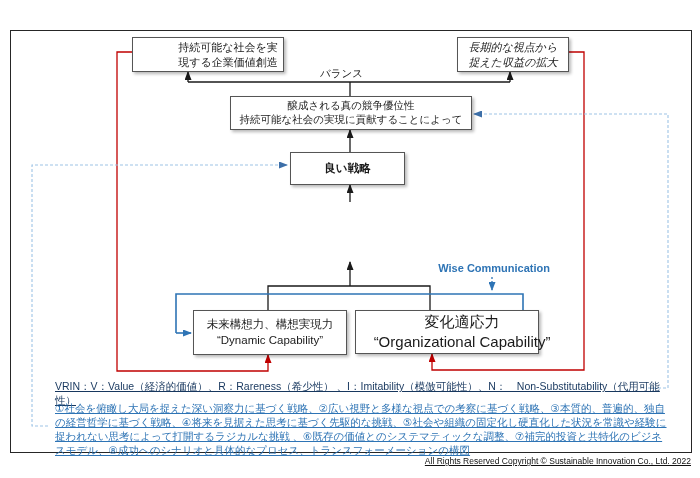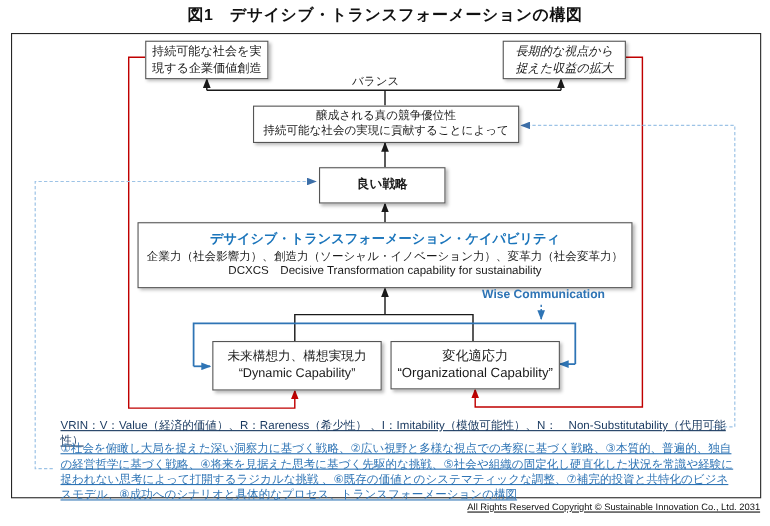--- a/index.html
+++ b/index.html
@@ -8,43 +8,42 @@
   .title{position:absolute;top:4px;left:0;width:700px;text-align:center;
          font-size:14.5px;font-weight:600;color:#111;letter-spacing:.5px;}
   .frame{position:absolute;left:10px;top:30px;width:680px;height:421px;
          border:1px solid #262626;background:#fff;z-index:0;}
   svg.connectors{position:absolute;left:0;top:0;z-index:1;pointer-events:none;}
   .box{position:absolute;background:#fff;border:1.3px solid #555;
        box-shadow:2px 2px 3px rgba(0,0,0,.28);z-index:2;
        display:flex;flex-direction:column;justify-content:center;align-items:center;
        text-align:center;color:#1a1a1a;line-height:1.32;}
   .box span{display:block;white-space:nowrap;}
-  .b-topleft  {left:132px;top:37px;width:110px;height:33px;font-size:11px;}
+  .b-topleft  {left:132px;top:37px;width:110px;height:33px;font-size:11px;padding-left:40px;}
   .b-topright {left:457px;top:37px;width:110px;height:33px;font-size:11px;font-style:italic;}
   .b-advantage{left:230px;top:96px;width:240px;height:32px;font-size:10.5px;}
   .b-strategy {left:290px;top:152px;width:113px;height:31px;font-size:11.5px;font-weight:bold;}
   .b-dcxcs    {left:125px;top:202px;width:448px;height:58px;font-size:10.5px;}
   .b-dcxcs .dcxcs-title{color:#1B75BB;font-weight:bold;font-size:12px;margin-bottom:1px;}
   .b-dynamic  {left:193px;top:310px;width:152px;height:43px;font-size:11.5px;}
-  .b-org      {left:355px;top:310px;width:152px;height:42px;font-size:12px;}
+  .b-org      {left:355px;top:310px;width:152px;height:42px;font-size:15px;padding-left:30px;}
   .lbl{position:absolute;z-index:3;white-space:nowrap;}
   .lbl-balance{left:320px;top:67px;width:60px;text-align:left;font-size:10.5px;color:#1a1a1a;font-family:Liberation Mono, monospace;}
   .lbl-wise{left:425px;top:262px;width:125px;text-align:right;font-size:11px;
             font-weight:bold;color:#2E74B5;}
   .foot{position:absolute;z-index:2;font-size:10.5px;text-decoration:underline;}
   .f-vrin{left:55px;top:380px;width:625px;color:#17375E;}
   .f-num {left:55px;top:401px;width:612px;color:#2E74B5;line-height:14px;}
   .f-copy{left:0;top:456px;width:691px;text-align:right;font-size:8.5px;color:#111;}
 </style>
 </head>
 <body>
 
 <div class="canvas">
 
-  <div class="title">図1　デサイシブ・トランスフォーメーションの構図</div>
 
   <div class="frame"></div>
 
   <svg class="connectors" width="700" height="478" viewBox="0 0 700 478">
     <defs>
       <marker id="ah-black" markerUnits="userSpaceOnUse" markerWidth="9" markerHeight="7" refX="8" refY="3.5" orient="auto">
           <path d="M0,0 L9,3.5 L0,7 Z" fill="#1a1a1a"></path>
         </marker>
       <marker id="ah-red" markerUnits="userSpaceOnUse" markerWidth="9" markerHeight="7" refX="8" refY="3.5" orient="auto">
           <path d="M0,0 L9,3.5 L0,7 Z" fill="#C00000"></path>
@@ -93,35 +92,30 @@
 
   <div class="box b-advantage">
     <span>醸成される真の競争優位性</span>
     <span>持続可能な社会の実現に貢献することによって</span>
   </div>
 
   <div class="box b-strategy">
     <span>良い戦略</span>
   </div>
 
-  <div class="box b-dcxcs">
-    <span class="dcxcs-title">デサイシブ・トランスフォーメーション・ケイパビリティ</span>
-    <span>企業力（社会影響力）、創造力（ソーシャル・イノベーション力）、変革力（社会変革力）</span>
-    <span>DCXCS　Decisive Transformation capability for sustainability</span>
-  </div>
 
   <div class="lbl lbl-wise">Wise Communication</div>
 
   <div class="box b-dynamic">
     <span>未来構想力、構想実現力</span>
     <span>“Dynamic Capability”</span>
   </div>
 
   <div class="box b-org">
     <span>変化適応力</span>
     <span>“Organizational Capability”</span>
   </div>
 
   <div class="foot f-vrin">VRIN：V：Value（経済的価値）、R：Rareness（希少性） 、I：Imitability（模倣可能性）、N：　Non-Substitutability（代用可能性）</div>
   <div class="foot f-num">①社会を俯瞰し大局を捉えた深い洞察力に基づく戦略、②広い視野と多様な視点での考察に基づく戦略、③本質的、普遍的、独自の経営哲学に基づく戦略、④将来を見据えた思考に基づく先駆的な挑戦、⑤社会や組織の固定化し硬直化した状況を常識や経験に捉われない思考によって打開するラジカルな挑戦 、⑥既存の価値とのシステマティックな調整、⑦補完的投資と共特化のビジネスモデル、⑧成功へのシナリオと具体的なプロセス、トランスフォーメーションの構図</div>
-  <div class="foot f-copy">All Rights Reserved Copyright © Sustainable Innovation Co., Ltd. 2031</div>
+  <div class="foot f-copy">All Rights Reserved Copyright © Sustainable Innovation Co., Ltd. 2022</div>
 
 </div>
 
 </body></html>

